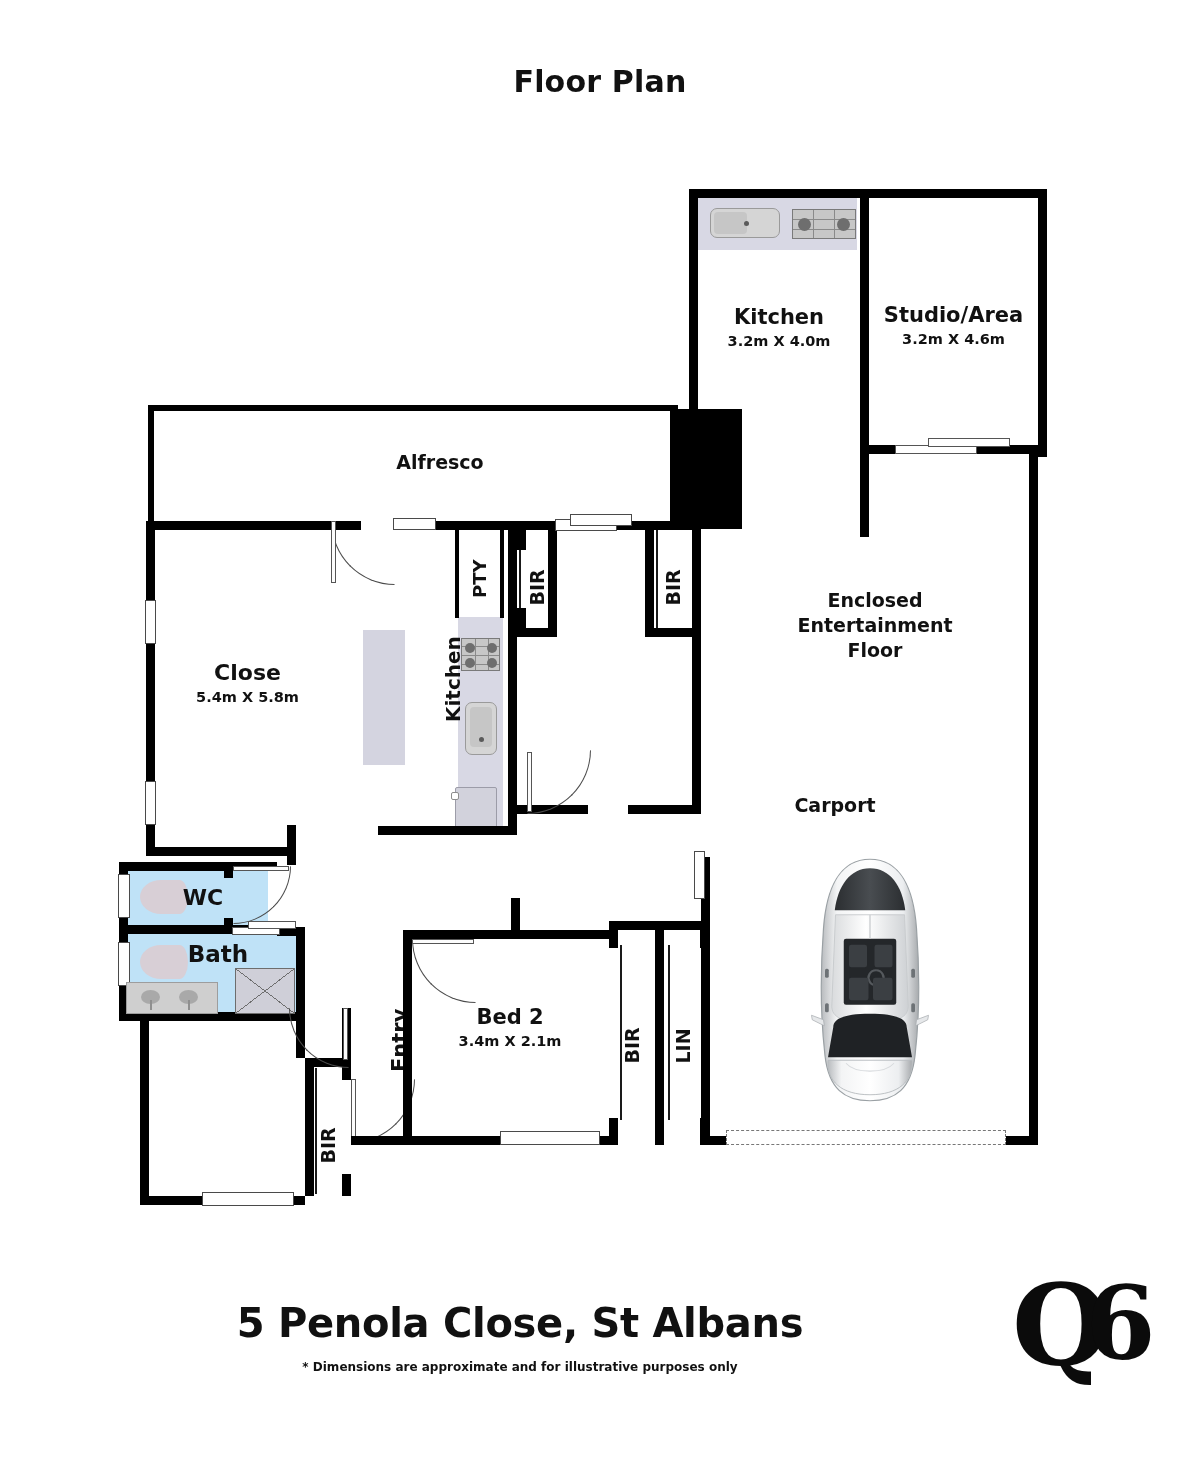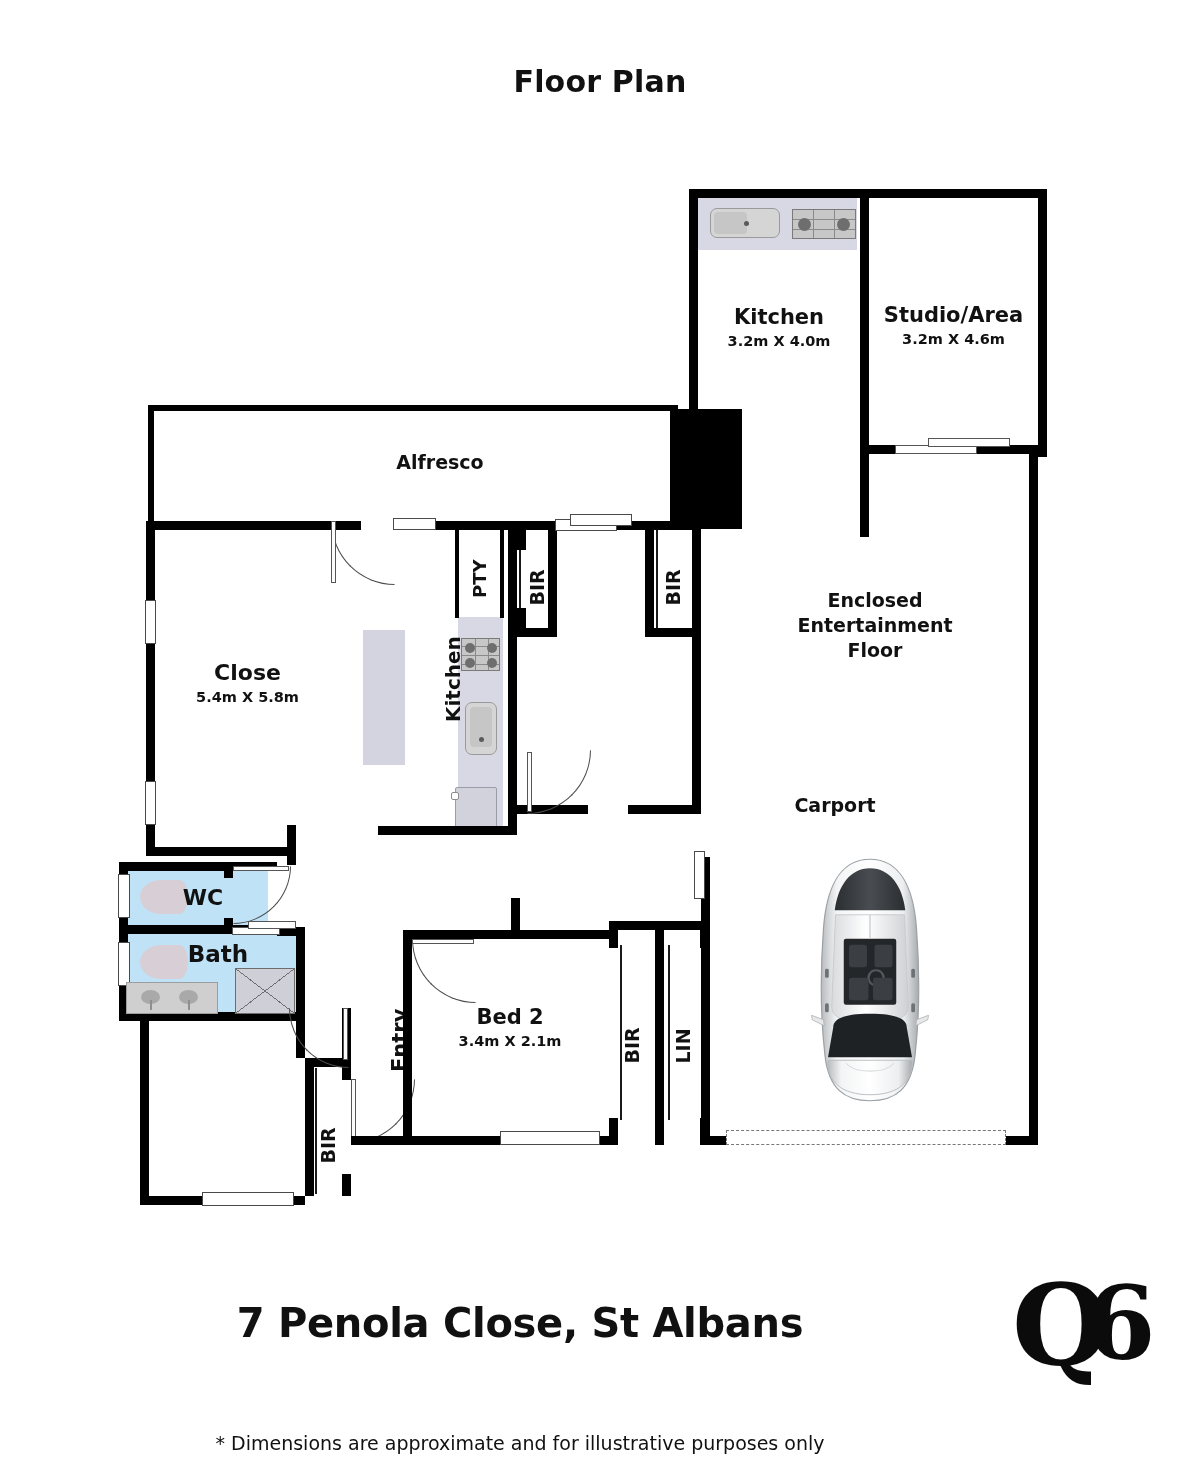--- a/index.html
+++ b/index.html
@@ -71,22 +71,22 @@
   .fridgehandle{position:absolute;background:#ffffff;border:1.2px solid #8d8d8d;box-sizing:border-box;border-radius:2px;}
 
   .dashopen{position:absolute;border:1.7px dashed #777;box-sizing:border-box;background:#fff;}
 
   
   #car{position:absolute;}
 
   
   .addr{position:absolute;left:0;top:1300px;width:1040px;text-align:center;
         font-size:40px;font-weight:bold;letter-spacing:-.3px;}
-  .disc{position:absolute;left:0;top:1432px;width:1040px;text-align:center;
-        font-size:19px;font-weight:normal;}
+  .disc{position:absolute;left:0;top:1360px;width:1040px;text-align:center;
+        font-size:12px;font-weight:bold;}
   #logo{position:absolute;left:1010px;top:1275px;width:155px;height:110px;}
 </style>
 </head>
 <body>
 
 <div id="page">
 
   <div class="title">Floor Plan</div>
 
   <div id="plan">
@@ -347,21 +347,21 @@
     <div class="w" style="left:655px;top:930px;width:9px;height:215px;"></div>
     <div class="cline" style="left:668px;top:945px;width:2px;height:175px;"></div>
     <div class="w" style="left:700px;top:930px;width:9px;height:18px;"></div>
     <div class="w" style="left:700px;top:1118px;width:9px;height:27px;"></div>
     <div class="w" style="left:609px;top:921px;width:100px;height:9px;"></div>
     <div class="vlabel" style="left:589px;top:1010px;width:85px;font-size:19px;">BIR</div>
     <div class="vlabel" style="left:640px;top:1010px;width:85px;font-size:19px;">LIN</div>
 
   </div>
 
-  <div class="addr">7 Penola Close, St Albans</div>
+  <div class="addr">5 Penola Close, St Albans</div>
   <div class="disc">* Dimensions are approximate and for illustrative purposes only</div>
 
   <svg id="logo" viewBox="0 0 160 112">
     <text x="2" y="92" font-family="'DejaVu Serif','Liberation Serif',serif" font-size="116" font-weight="bold" fill="#0b0b0b">Q</text>
     <text x="78" y="86" font-family="'DejaVu Serif','Liberation Serif',serif" font-size="104" font-weight="bold" fill="#0b0b0b">6</text>
   </svg>
 
 </div>
 
 </body></html>

